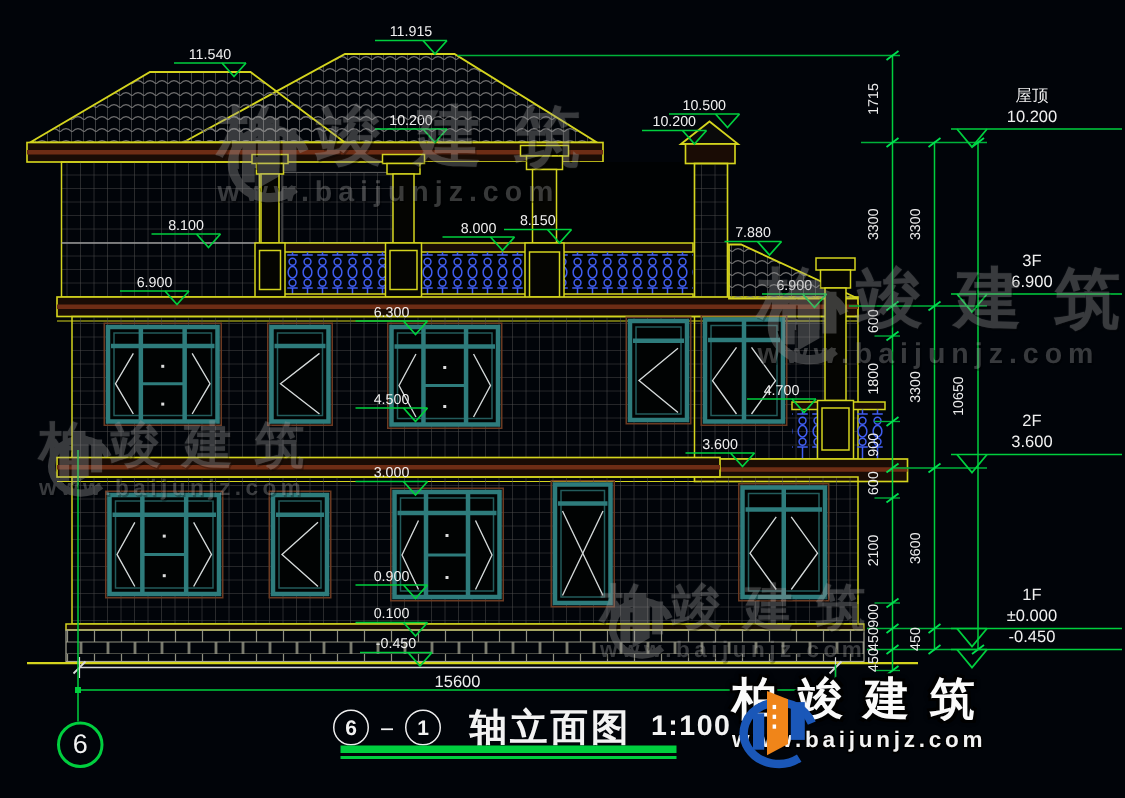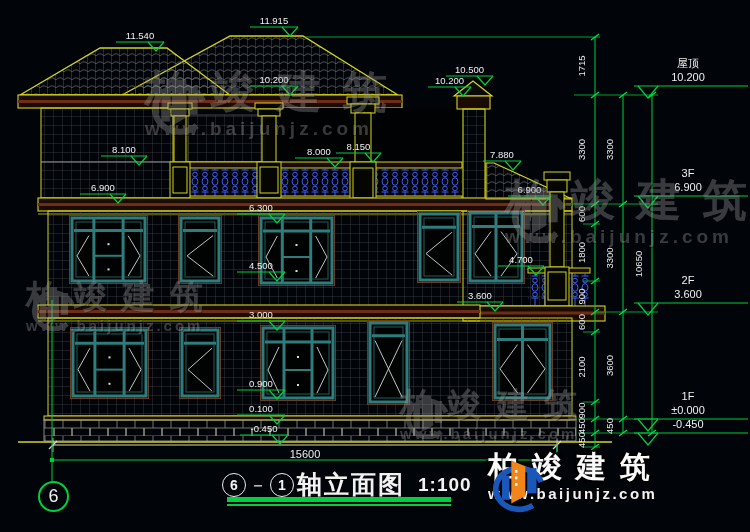--- a/index.html
+++ b/index.html
@@ -20,21 +20,21 @@
   .logo{position:absolute;left:488px;top:452px;display:flex;align-items:center;gap:8px;}
   .logo .lg-txt{display:flex;flex-direction:column;}
   .lg-big{font-size:30px;font-weight:bold;color:#fafafa;line-height:1;letter-spacing:14px;white-space:nowrap;
           text-shadow:-2px -2px 0 #000,2px -2px 0 #000,-2px 2px 0 #000,2px 2px 0 #000,0 0 4px #000;}
   .lg-url{font-size:15px;font-weight:bold;color:#f2f2f2;letter-spacing:2.5px;margin-top:3px;white-space:nowrap;
           text-shadow:-1px -1px 0 #000,1px -1px 0 #000,-1px 1px 0 #000,1px 1px 0 #000;}
   
   .dtitle{position:absolute;left:222px;top:468px;display:flex;align-items:center;gap:3px;color:#f2f2f2;}
   .circ{display:inline-flex;align-items:center;justify-content:center;width:22px;height:22px;
         border:1.6px solid #eee;border-radius:50%;font-size:14px;font-weight:bold;color:#f2f2f2;}
-  .tname{font-size:25px;font-weight:bold;letter-spacing:2px;margin-left:0;}
+  .tname{font-size:25px;font-weight:bold;letter-spacing:2px;margin-left:16px;}
   .tscale{font-size:19px;font-weight:bold;margin-left:10px;letter-spacing:1px;}
   .uline1{position:absolute;left:227px;top:497px;width:224px;height:5px;background:#00cf3e;}
   .uline2{position:absolute;left:227px;top:504px;width:224px;height:2px;background:#00cf3e;}
   
   .bubble{position:absolute;left:38px;top:481px;width:27px;height:27px;border:2px solid #00cf3e;border-radius:50%;
           display:flex;align-items:center;justify-content:center;color:#f2f2f2;font-size:18px;}
 </style>
 </head>
 <body>
 

